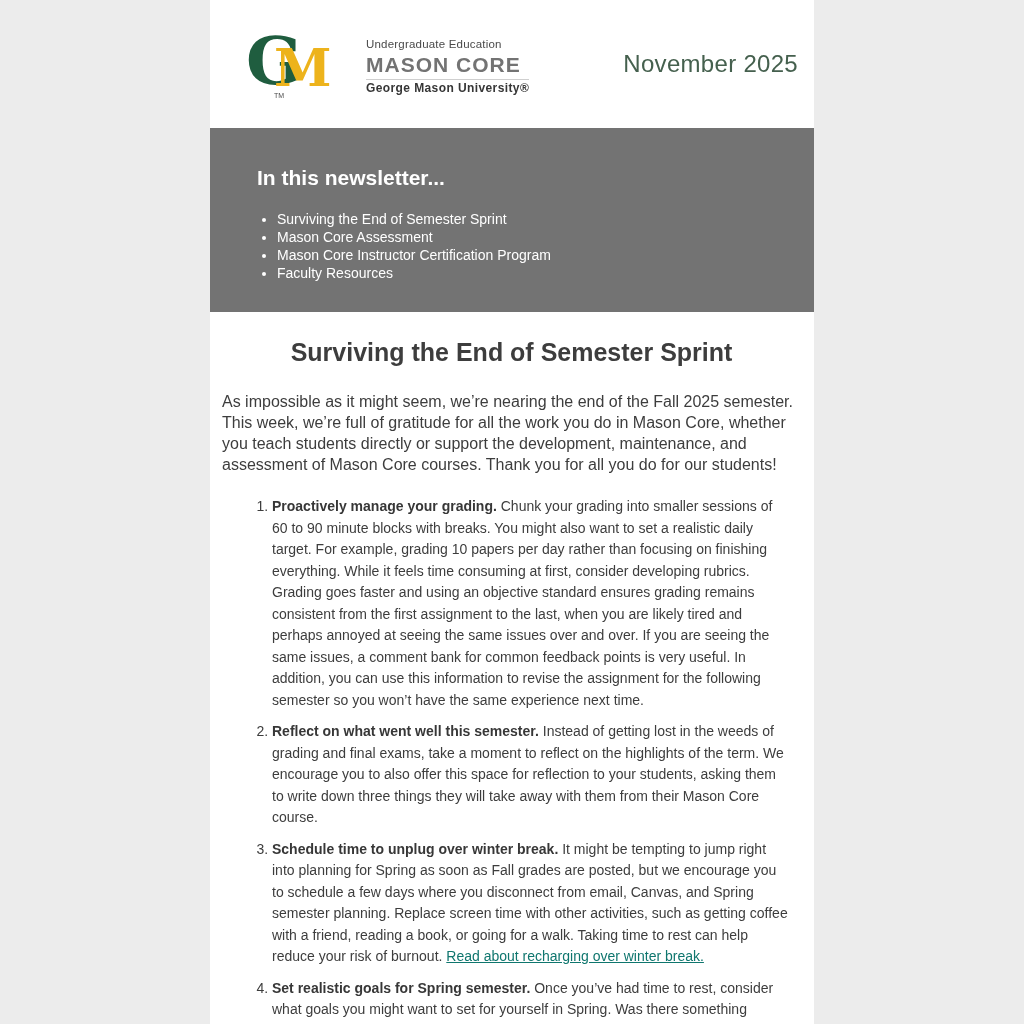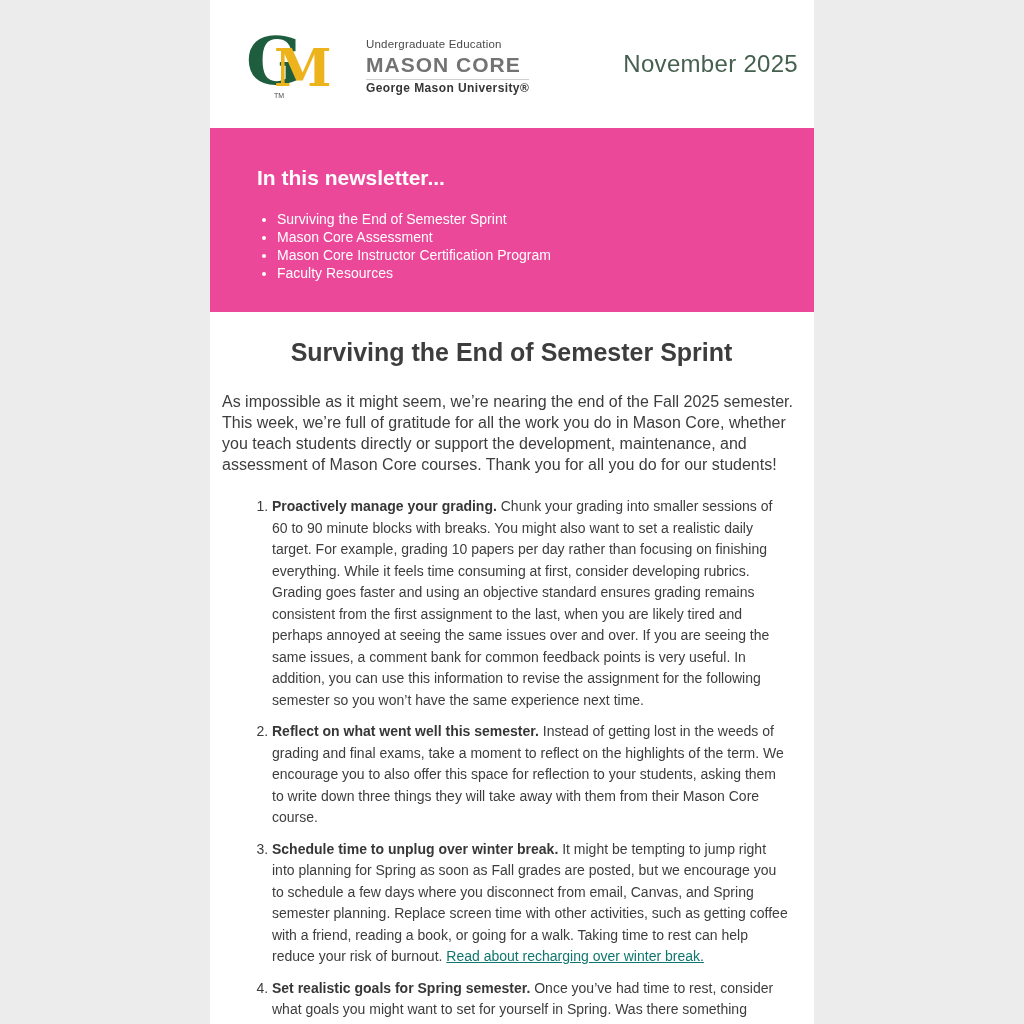--- a/index.html
+++ b/index.html
@@ -28,21 +28,21 @@
     background: #ffffff;
   }
   .brand { display: flex; align-items: center; gap: 8px; }
   .brand-text { line-height: 1.15; padding-top: 6px; margin-left: 20px; }
   .brand-unit { font-size: 11.5px; color: #4a4a4a; letter-spacing: .2px; }
   .brand-name { font-size: 21px; font-weight: bold; color: #737373; letter-spacing: 1px; margin-top: 1px; }
   .brand-univ { font-size: 12px; font-weight: bold; color: #363636; letter-spacing: .4px; margin-top: 2px; border-top: 1px solid #cfcfcf; padding-top: 2px; }
   .issue-date { font-size: 24px; color: #45604e; letter-spacing: .3px; }
   
   .banner {
-    background: #ec4899;
+    background: #737373;
     color: #ffffff;
     padding: 38px 46px 30px 47px;
   }
   .banner h2 {
     margin: 0 0 20px 0;
     font-size: 21px;
     font-weight: bold;
     color: #ffffff;
   }
   .banner ul {

